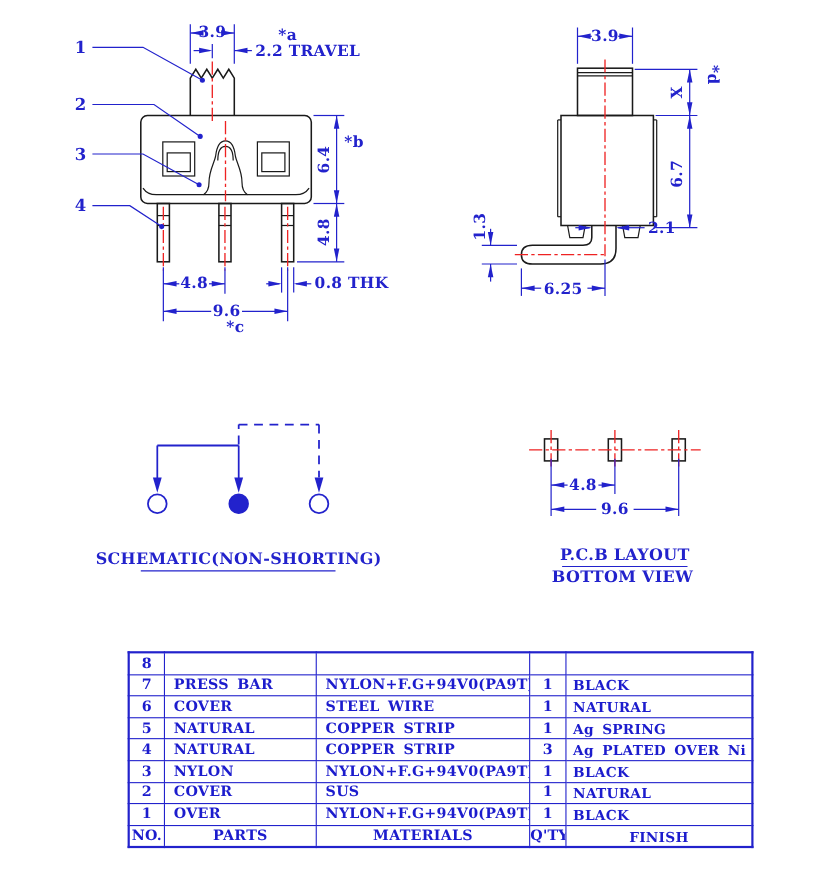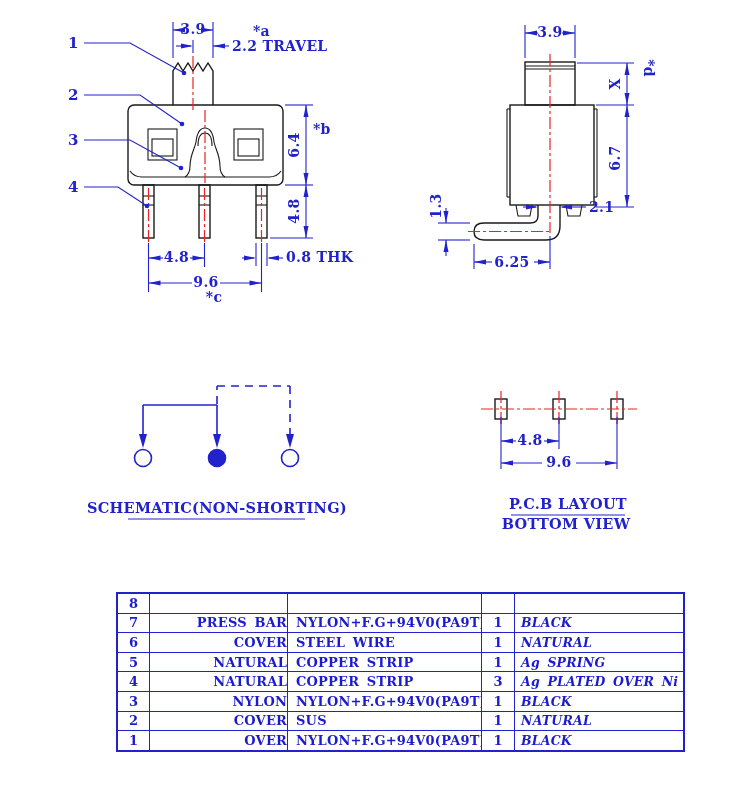--- a/index.html
+++ b/index.html
@@ -18,24 +18,24 @@
   .dashb{stroke:#2222cc;stroke-width:1.6;fill:none;stroke-dasharray:8 6;}
   .solidb{stroke:#2222cc;stroke-width:1.6;fill:none;}
   .arr{fill:#2222cc;stroke:none;}
   
   .parts-table{position:absolute;left:116px;top:592px;width:539px;border-collapse:collapse;
                table-layout:fixed;border:2.5px solid #2222cc;}
   .parts-table td{border:1.3px solid #2222cc;height:18.6px;padding:0 0 0 0;
                   color:#1c1ccd;font-size:13px;font-weight:bold;white-space:nowrap;
                   overflow:hidden;word-spacing:3px;letter-spacing:.2px;}
   .parts-table td.c0{width:31px;text-align:center;}
-  .parts-table td.c1{width:129px;text-align:right;padding-left:8px;}
+  .parts-table td.c1{width:129px;text-align:left;padding-left:8px;}
   .parts-table td.c2{width:185px;text-align:left;padding-left:8px;}
   .parts-table td.c3{width:32px;text-align:center;}
-  .parts-table td.c4{width:162px;text-align:left;padding-left:6px;font-size:12.5px;font-style:italic;}
+  .parts-table td.c4{width:162px;text-align:left;padding-left:6px;font-size:12.5px;}
   .parts-table tr.hdr td{text-align:center;padding-left:0;}
 </style>
 </head>
 <body>
 
 <div class="canvas">
 
 <svg width="750" height="580" viewBox="0 0 750 580">
 
   <g>
@@ -337,16 +337,23 @@
         <td class="c3">1</td>
         <td class="c4">NATURAL</td>
       </tr>
       <tr>
         <td class="c0">1</td>
         <td class="c1">OVER</td>
         <td class="c2">NYLON+F.G+94V0(PA9T)</td>
         <td class="c3">1</td>
         <td class="c4">BLACK</td>
       </tr>
+      <tr class="hdr">
+        <td class="c0">NO.</td>
+        <td class="c1">PARTS</td>
+        <td class="c2">MATERIALS</td>
+        <td class="c3">Q'TY</td>
+        <td class="c4">FINISH</td>
+      </tr>
     </tbody>
   </table>
 
 </div>
 
 </body></html>

